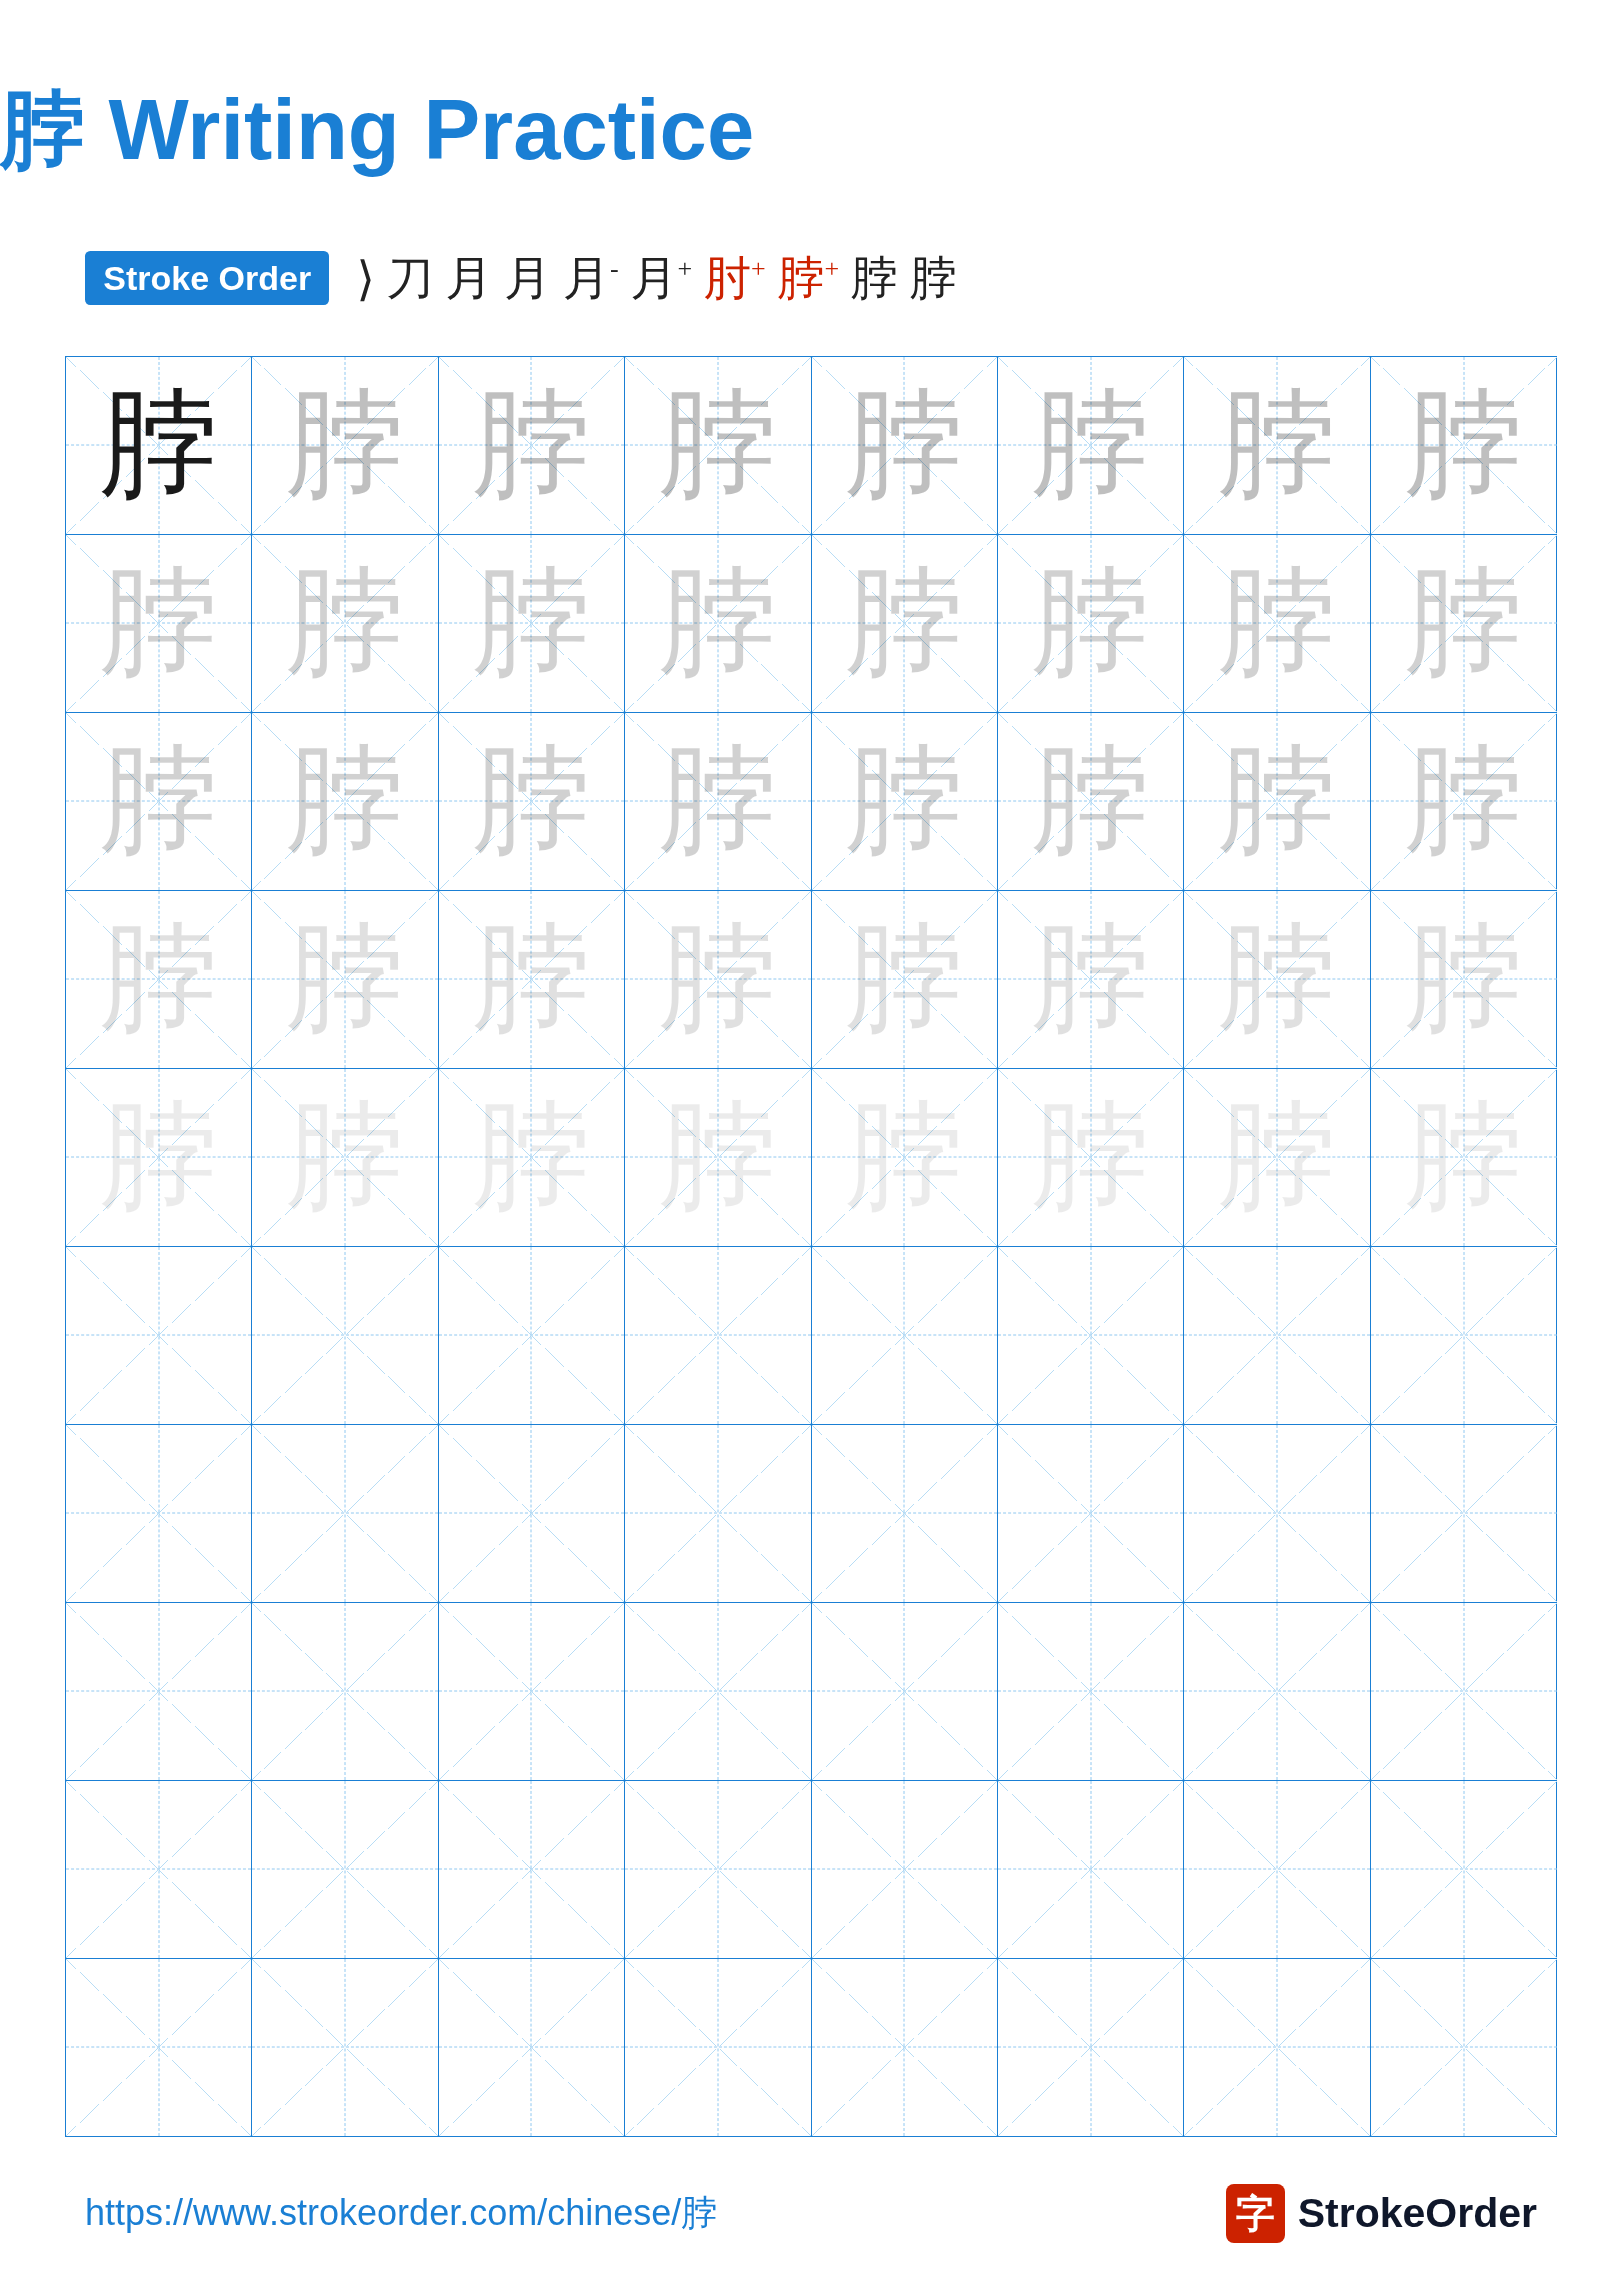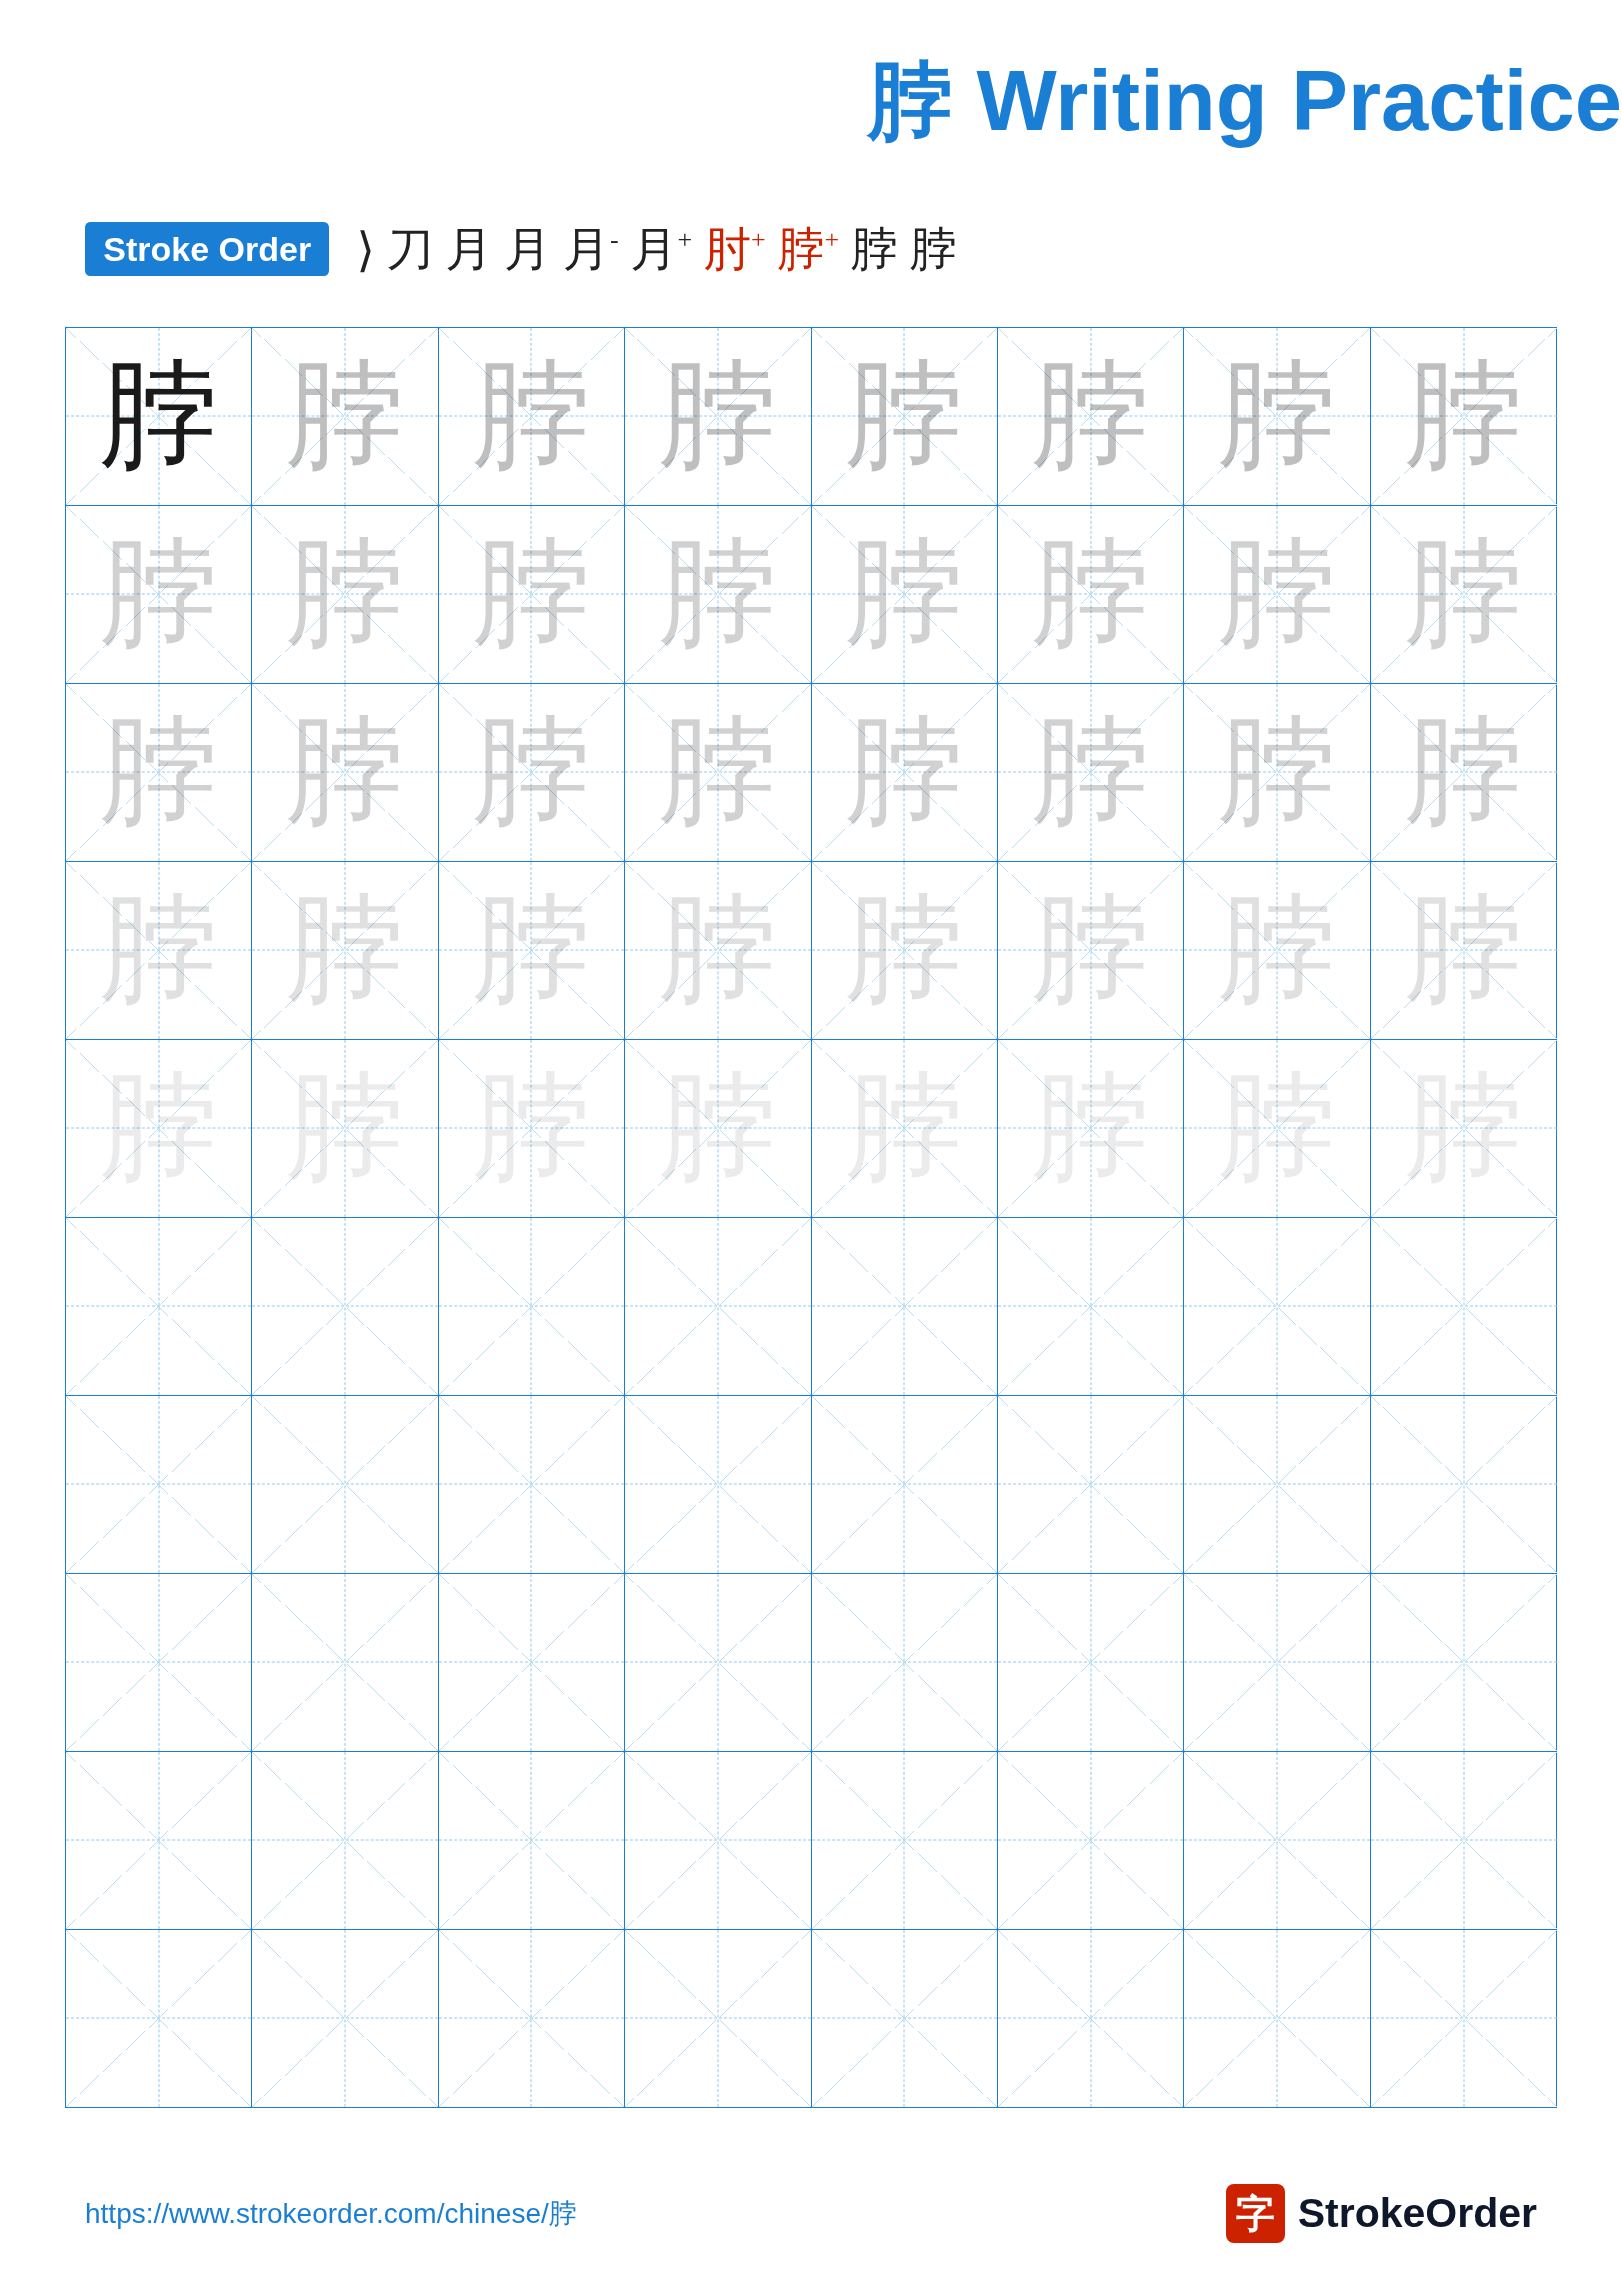--- a/index.html
+++ b/index.html
@@ -6,22 +6,22 @@
     body {
       width: 1622px;
       height: 2295px;
       background: #ffffff;
       font-family: serif;
       position: relative;
       overflow: hidden;
     }
 
     .page-title {
-      text-align: right;
-      padding-top: 44px;
+      text-align: left;
+      padding-top: 73px;
       padding-bottom: 39px;
       font-size: 85px;
       font-weight: bold;
       color: #1a7fd4;
       font-family: Arial, sans-serif;
     }
 
     .stroke-order-section {
       display: flex;
       align-items: center;
@@ -137,21 +137,21 @@
       left: 0;
       right: 0;
       display: flex;
       justify-content: space-between;
       align-items: center;
       padding: 0 85px;
     }
 
     .footer-url {
       color: #1a7fd4;
-      font-size: 28px;
+      font-size: 36px;
       font-family: Arial, sans-serif;
     }
 
     .footer-brand {
       display: flex;
       align-items: center;
       gap: 13px;
     }
 
     .brand-icon {

